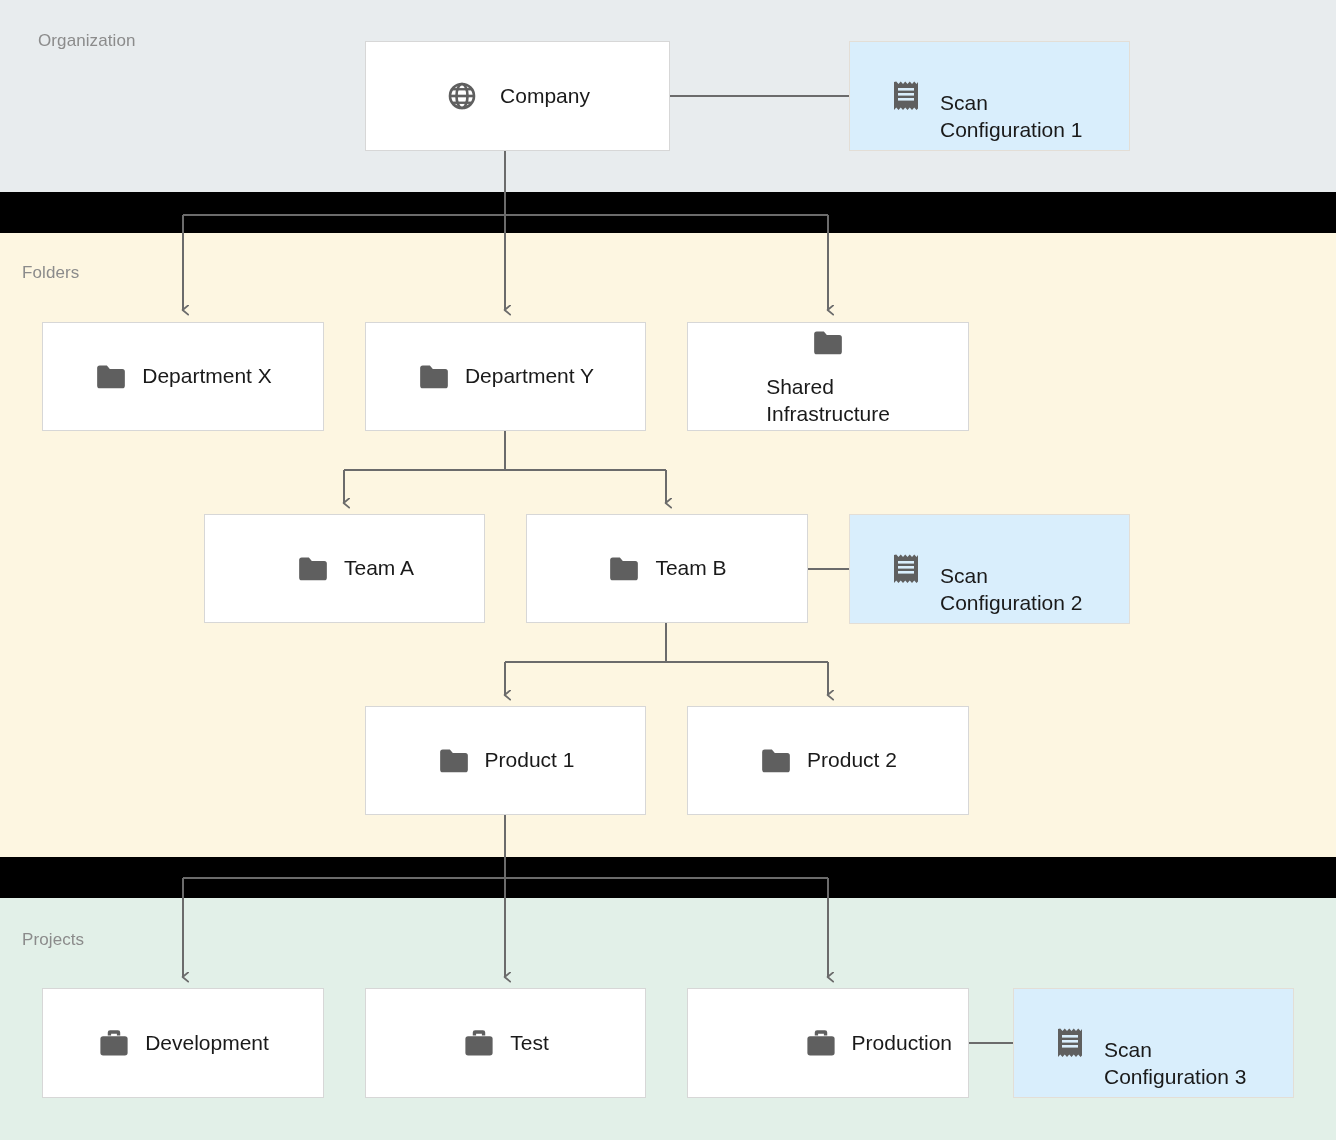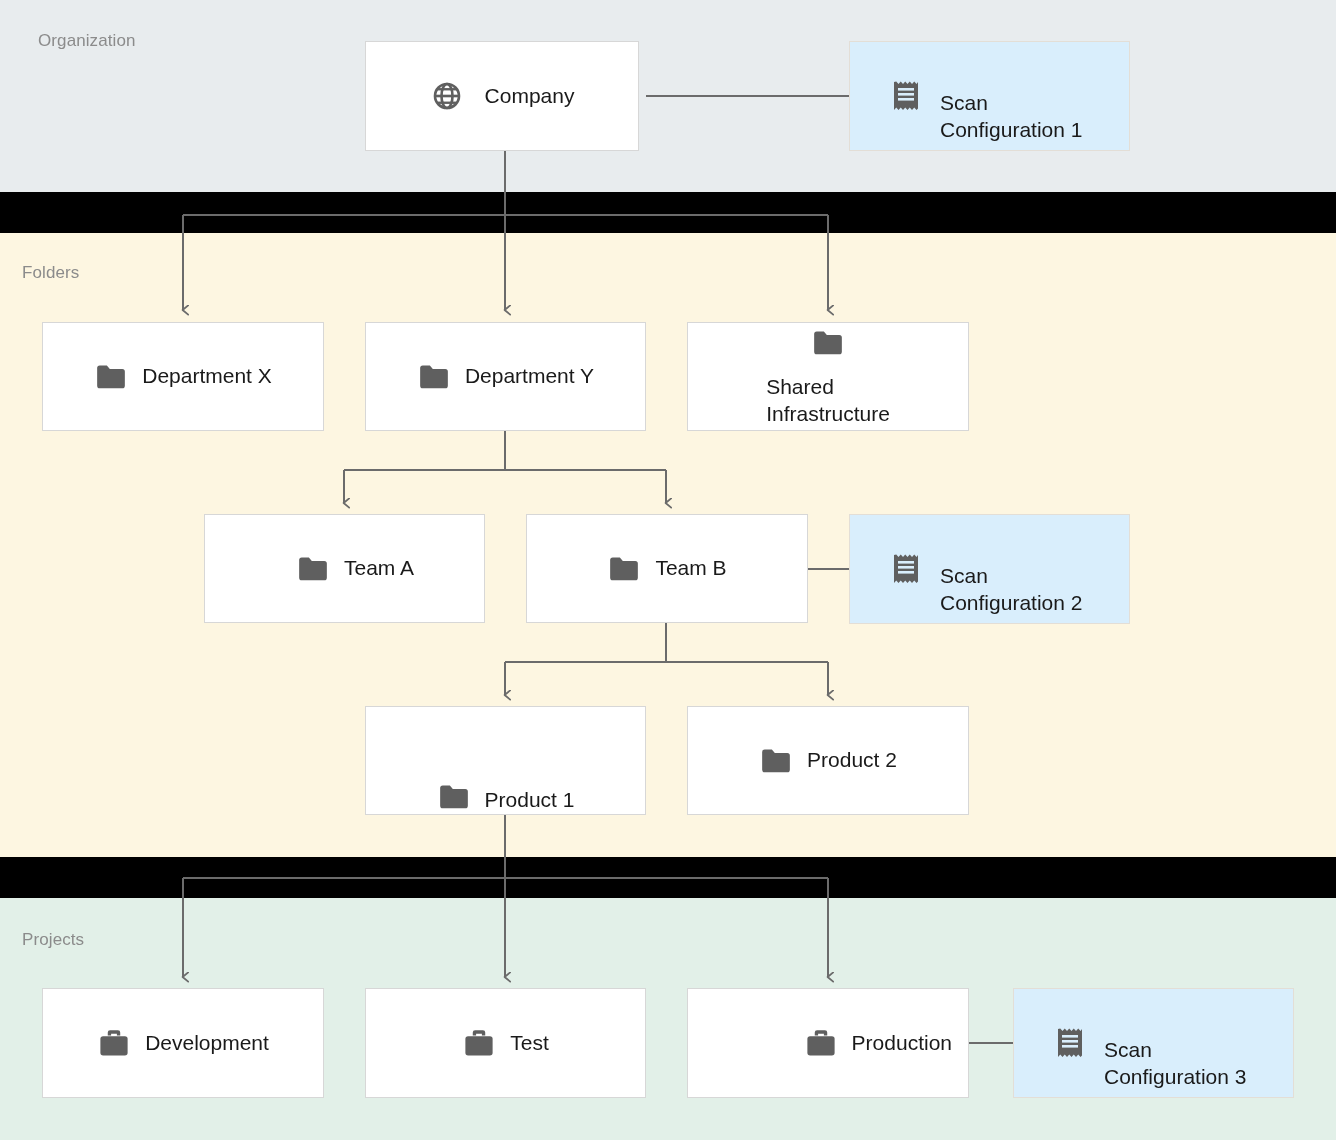--- a/index.html
+++ b/index.html
@@ -110,21 +110,21 @@
       <path d="M505,815 L505,878"></path>
       <path d="M183,878 L828,878"></path>
       <path d="M183,878 L183,977" marker-end="url(#arrowhead)"></path>
       <path d="M505,878 L505,977" marker-end="url(#arrowhead)"></path>
       <path d="M828,878 L828,977" marker-end="url(#arrowhead)"></path>
 
       <path d="M969,1043 L1013,1043"></path>
     </g>
   </svg>
 
-  <div class="node" style="left:365px;top:41px;width:274px;height:110px;gap:21px;">
+  <div class="node" style="left:365px;top:41px;width:305px;height:110px;gap:21px;">
     <span class="ico">
       <svg viewBox="0 0 24 24" width="30" height="30">
         <circle cx="12" cy="12" r="9.6" fill="none" stroke="#5f5f5f" stroke-width="2.1"></circle>
         <ellipse cx="12" cy="12" rx="4.4" ry="9.6" fill="none" stroke="#5f5f5f" stroke-width="2.1"></ellipse>
         <line x1="2.4" y1="12" x2="21.6" y2="12" stroke="#5f5f5f" stroke-width="2.1"></line>
         <line x1="4.2" y1="6.6" x2="19.8" y2="6.6" stroke="#5f5f5f" stroke-width="1.9"></line>
         <line x1="4.2" y1="17.4" x2="19.8" y2="17.4" stroke="#5f5f5f" stroke-width="1.9"></line>
       </svg>
     </span>
     <span class="label">Company</span>
@@ -195,21 +195,21 @@
         <path d="M3,3 L3,31 L5.25,28.6 L7.5,31 L9.75,28.6 L12,31 L14.25,28.6 L16.5,31 L18.75,28.6 L21,31 L23.25,28.6 L25.5,31 L27,29.4 L27,3 L25.5,5 L23.25,2.6 L21,5 L18.75,2.6 L16.5,5 L14.25,2.6 L12,5 L9.75,2.6 L7.5,5 L5.25,2.6 Z" fill="#5f5f5f"></path>
         <rect x="7" y="9" width="16" height="2.6" fill="#d9eefc"></rect>
         <rect x="7" y="14" width="16" height="2.6" fill="#d9eefc"></rect>
         <rect x="7" y="19" width="16" height="2.6" fill="#d9eefc"></rect>
       </svg>
     </span>
     <span class="label">Scan
 Configuration 2</span>
   </div>
 
-  <div class="node" style="left:365px;top:706px;width:281px;height:109px;align-items:flex-end;">
+  <div class="node" style="left:365px;top:706px;width:281px;height:109px;">
     <span class="ico">
       <svg viewBox="0 0 26 22" width="30" height="26">
         <path d="M1,3.2 a2.2,2.2 0 0 1 2.2,-2.2 L9.4,1 l2.6,3.1 L22.8,4.1 a2.2,2.2 0 0 1 2.2,2.2 L25,18.6 a2.2,2.2 0 0 1 -2.2,2.2 L3.2,20.8 A2.2,2.2 0 0 1 1,18.6 Z" fill="#5f5f5f"></path>
       </svg>
     </span>
     <span class="label">Product 1</span>
   </div>
 
   <div class="node" style="left:687px;top:706px;width:282px;height:109px;align-items:center;">
     <span class="ico">

